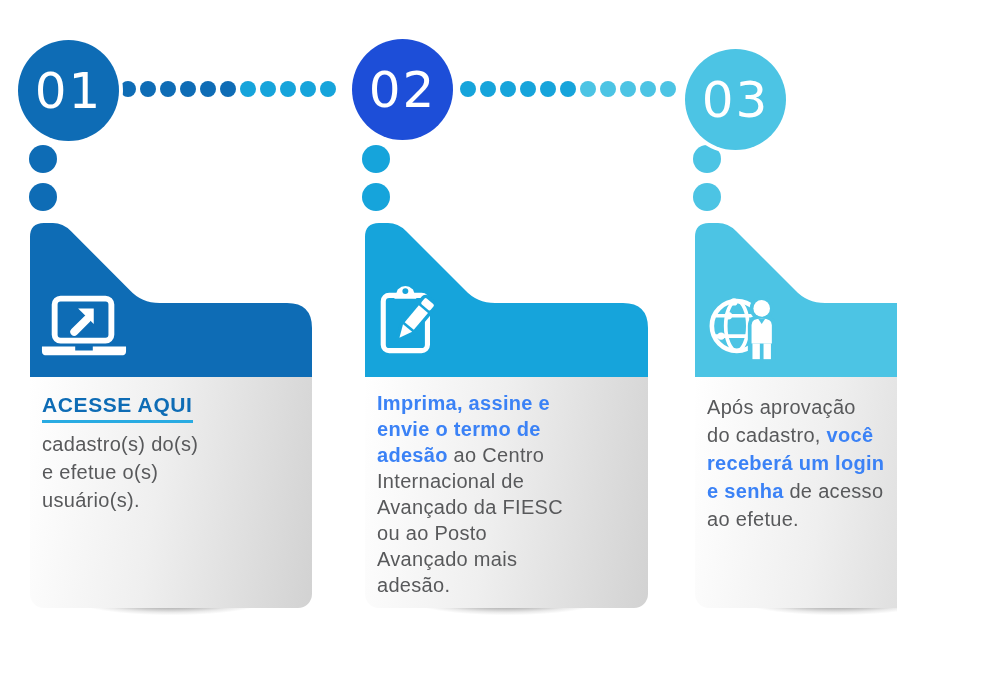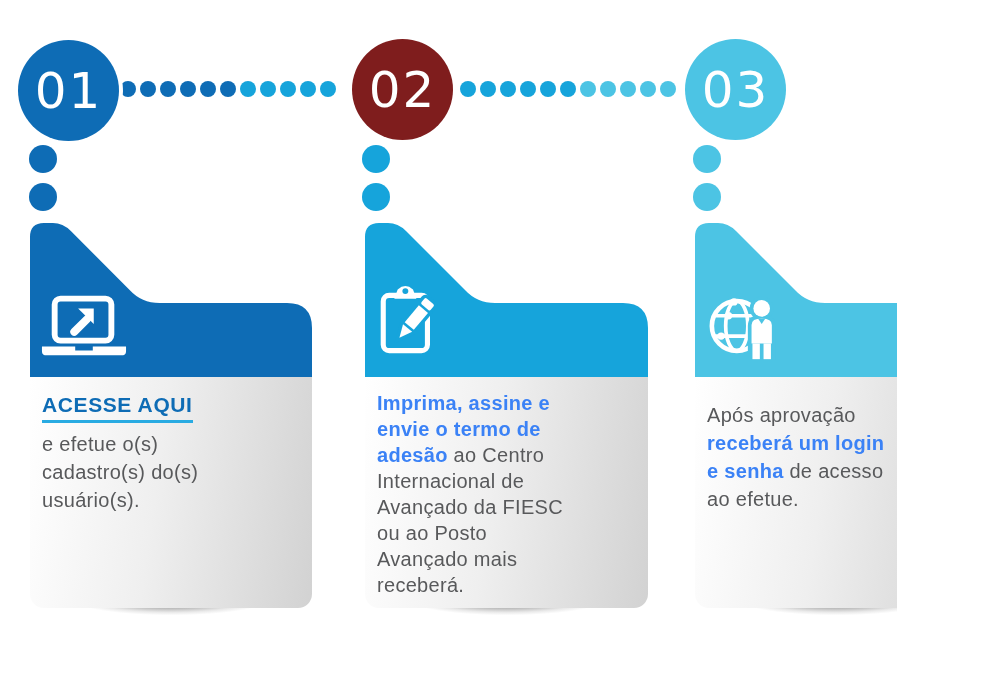--- a/index.html
+++ b/index.html
@@ -9,21 +9,21 @@
   }
   
   .step-circle{
     position:absolute;width:101px;height:101px;border-radius:50%;
     display:flex;align-items:center;justify-content:center;
     color:#fff;font-family:"DejaVu Sans",sans-serif;font-size:50px;font-weight:400;
     letter-spacing:2px;box-shadow:0 0 0 4px #fff;z-index:5;
   }
   .step-circle.c1{left:18px;top:40px;}
   .step-circle.c2{left:352px;top:39px;}
-  .step-circle.c3{left:685px;top:39px;justify-content:center;}
+  .step-circle.c3{left:685px;top:49px;justify-content:center;}
   
   #dots-layer{position:absolute;inset:0;z-index:2;}
   .dot{position:absolute;border-radius:50%;}
   
   .card{position:absolute;top:223px;width:282px;height:385px;}
   .card.p1{left:30px;}
   .card.p2{left:365px;width:283px;}
   .card.p3{left:695px;width:283px;}
   .card-shadow{
     position:absolute;left:10px;right:10px;bottom:-22px;height:46px;z-index:0;
@@ -40,21 +40,21 @@
   .icon-laptop{left:10px;top:72px;width:88px;height:64px;}
   .icon-clipboard{left:14px;top:57px;width:68px;height:80px;}
   .icon-globe{left:14px;top:66px;width:74px;height:72px;}
   
   .card-text{
     position:absolute;left:12px;right:8px;top:154px;z-index:4;
     color:#58595b;font-size:20px;letter-spacing:0.3px;
   }
   .p1 .card-text{padding-top:16px;}
   .p2 .card-text{padding-top:13px;}
-  .p3 .card-text{padding-top:24px;}
+  .p3 .card-text{padding-top:16px;}
   .card-text .ln{line-height:28px;}
   .p2 .card-text .ln{line-height:26px;}
   .card-text .b{font-weight:bold;color:#3b82f6;}
   .access-link{
     display:inline-block;color:#0e6cb5;font-weight:bold;font-size:21px;letter-spacing:0.6px;
     text-decoration:none;border-bottom:3px solid #29abe2;padding-bottom:3px;margin-bottom:7px;
     cursor:pointer;
   }
 </style>
 </head>
@@ -89,21 +89,21 @@
       <span class="dot" style="left: 29px; top: 183px; width: 28px; height: 28px; background: rgb(14, 108, 181);"></span>
       <span class="dot" style="left: 362px; top: 145px; width: 28px; height: 28px; background: rgb(22, 164, 219);"></span>
       <span class="dot" style="left: 362px; top: 183px; width: 28px; height: 28px; background: rgb(22, 164, 219);"></span>
       <span class="dot" style="left: 693px; top: 145px; width: 28px; height: 28px; background: rgb(76, 196, 228);"></span>
       <span class="dot" style="left: 693px; top: 183px; width: 28px; height: 28px; background: rgb(76, 196, 228);"></span>
     </div>
 
   <div class="step-circle c1" style="background: rgb(14, 108, 181);">
     <span>01</span>
   </div>
-  <div class="step-circle c2" style="background: #7f1d1d;">
+  <div class="step-circle c2" style="background: #1d4ed8;">
     <span>02</span>
   </div>
   <div class="step-circle c3" style="background: rgb(76, 196, 228);">
     <span>03</span>
   </div>
 
   <div class="card p1">
     <div class="card-shadow"></div>
     <div class="card-body"></div>
     <svg class="card-header" viewBox="0 0 283 154" preserveAspectRatio="none">
@@ -111,22 +111,22 @@
     </svg>
     <svg class="card-icon icon-laptop" viewBox="0 0 90 64">
       <rect x="15" y="3" width="58" height="43" rx="6" fill="none" stroke="#fff" stroke-width="6"></rect>
       <path d="M35 37 L48 24" stroke="#fff" stroke-width="8" stroke-linecap="round"></path>
       <path d="M39 13 H55 V29 Z" fill="#fff"></path>
       <path fill-rule="evenodd" fill="#fff" d="M2 52 H88 V57 Q88 61 83 61 H7 Q2 61 2 57 Z M36 52 h18 v4 h-18 Z"></path>
     </svg>
     <div class="card-text">
       <a class="access-link" href="#">ACESSE AQUI</a>
       <div>
+          <div class="ln"><span>cadastro(s) do(s)</span></div>
           <div class="ln"><span>e efetue o(s)</span></div>
-          <div class="ln"><span>cadastro(s) do(s)</span></div>
           <div class="ln"><span>usuário(s).</span></div>
         </div>
     </div>
   </div>
 
   <div class="card p2">
     <div class="card-shadow"></div>
     <div class="card-body"></div>
     <svg class="card-header" viewBox="0 0 283 154" preserveAspectRatio="none">
       <path d="M0 154 L0 14 Q0 0 14 0 L23 0 Q33 0 41 8 L100 67 Q112 80 130 80 L258 80 Q283 80 283 105 L283 154 Z" fill="#16a4db"></path>
@@ -148,21 +148,21 @@
     </svg>
     <div class="card-text">
       <div>
           <div class="ln"><span class="b">Imprima, assine e</span></div>
           <div class="ln"><span class="b">envie o termo de</span></div>
           <div class="ln"><span class="b">adesão</span><span> ao Centro</span></div>
           <div class="ln"><span>Internacional de</span></div>
           <div class="ln"><span>Avançado da FIESC</span></div>
           <div class="ln"><span>ou ao Posto</span></div>
           <div class="ln"><span>Avançado mais</span></div>
-          <div class="ln"><span>receberá.</span></div>
+          <div class="ln"><span>adesão.</span></div>
         </div>
     </div>
   </div>
 
   <div class="card p3">
     <div class="card-shadow"></div>
     <div class="card-body"></div>
     <svg class="card-header" viewBox="0 0 283 154" preserveAspectRatio="none">
       <path d="M0 154 L0 14 Q0 0 14 0 L23 0 Q33 0 41 8 L100 67 Q112 80 130 80 L258 80 Q283 80 283 105 L283 154 Z" fill="#4cc4e4"></path>
     </svg>
@@ -180,20 +180,21 @@
       </g>
       <circle cx="57" cy="21" r="9" fill="#fff"></circle>
       <path d="M46 39 Q46 32 57 32 Q68 32 68 39 V59 H46 Z" fill="#fff"></path>
       <rect x="47" y="59" width="8" height="17" fill="#fff"></rect>
       <rect x="59" y="59" width="8" height="17" fill="#fff"></rect>
       <path d="M53 32 L57 38 L61 32 Z" fill="#4cc4e4"></path>
     </svg>
     <div class="card-text">
       <div>
           <div class="ln"><span>Após aprovação</span></div>
+          <div class="ln"><span>do cadastro, </span><span class="b">você</span></div>
           <div class="ln"><span class="b">receberá um login</span></div>
           <div class="ln"><span class="b">e senha</span><span> de acesso</span></div>
           <div class="ln"><span>ao efetue.</span></div>
         </div>
     </div>
   </div>
 
 </div>
 
 </body></html>

